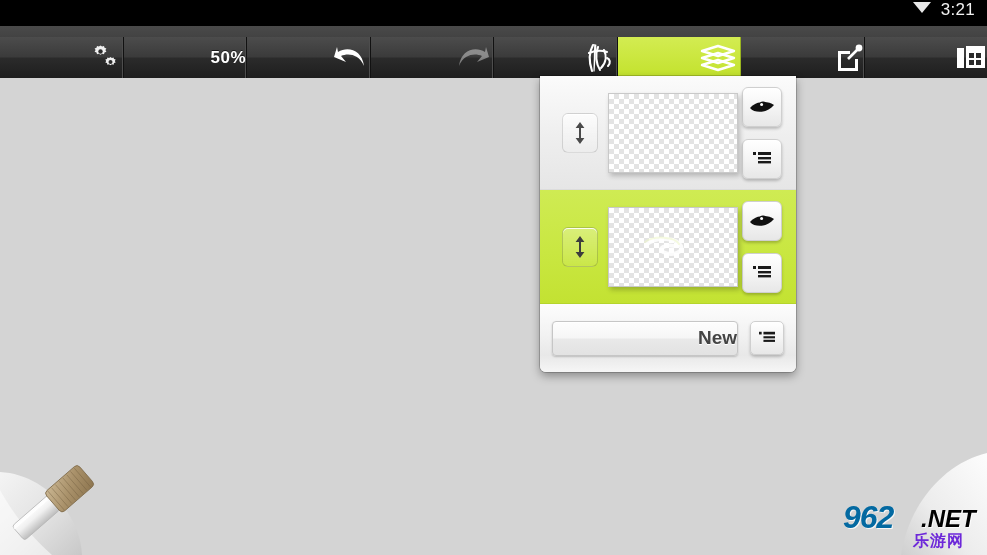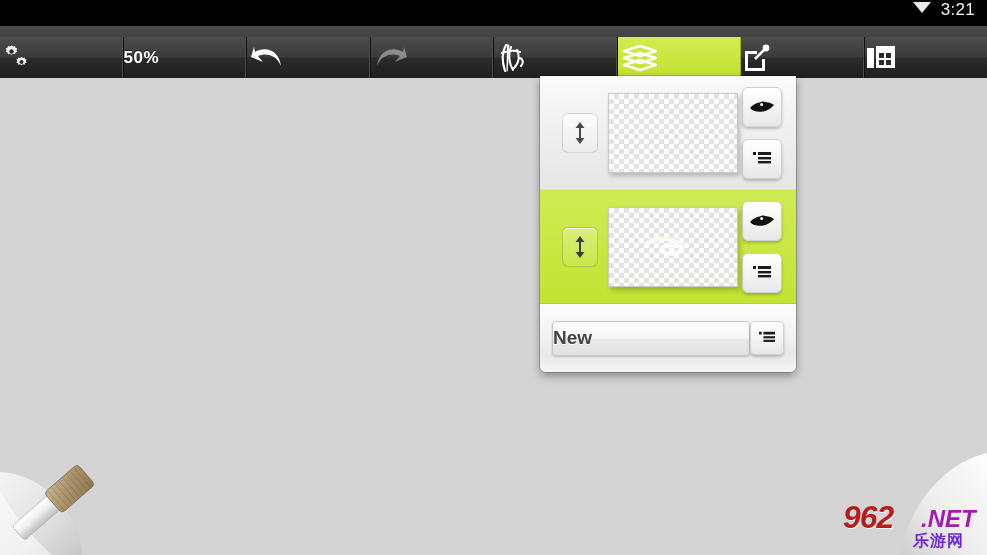--- a/index.html
+++ b/index.html
@@ -52,21 +52,21 @@
     width: 987px; height: 52px;
     display: flex;
     background: linear-gradient(to bottom, #4a4a4a 0%, #3a3a3a 45%, #2a2a2a 55%, #1c1c1c 100%);
     box-sizing: border-box;
   }
   .tb-btn {
     flex: 1 1 0;
     position: relative;
     display: flex;
     align-items: center;
-    justify-content: flex-start;
+    justify-content: flex-end;
     border-right: 1px solid #111;
     box-shadow: inset -1px 0 0 #4d4d4d;
     box-sizing: border-box;
     background: linear-gradient(to bottom, #4c4c4c 0%, #3b3b3b 48%, #2b2b2b 52%, #1e1e1e 100%);
     margin-top: 11px;
   }
   .tb-btn:last-child { border-right: none; box-shadow: none; }
   .tb-btn.active {
     background: linear-gradient(to bottom, #d3ec52 0%, #cbe73f 50%, #c2e22c 100%);
     border-right: 1px solid #9ab520;
@@ -178,27 +178,28 @@
     height: 68px;
     display: flex;
     align-items: center;
     padding: 0 12px;
     box-sizing: border-box;
     background: linear-gradient(to bottom,#fdfdfd 0%,#f2f2f2 45%,#e8e8e8 75%,#f6f6f6 100%);
   }
   .new-btn {
     flex: 1 1 auto;
     height: 33px;
+    margin-right: 12px;
     border-radius: 4px;
     border: 1px solid #c6c6c6;
     background: linear-gradient(to bottom,#fdfdfd 0%,#f6f6f6 48%,#e9e9e9 52%,#e2e2e2 100%);
     box-shadow: 0 1px 2px rgba(0,0,0,.2), inset 0 1px 0 #fff;
     display: flex;
     align-items: center;
-    justify-content: flex-start;
+    justify-content: flex-end;
   }
   .new-btn span {
     font-size: 19px;
     font-weight: bold;
     color: #444;
     text-shadow: 0 1px 0 #fff;
   }
   .footer-menu-btn {
     width: 32px; height: 32px;
     border-radius: 5px;
@@ -234,31 +235,31 @@
     bottom: 4px;
     width: 140px;
     height: 54px;
   }
   .wm-962 {
     position: absolute;
     left: 0; top: 2px;
     font-size: 32px;
     font-style: italic;
     font-weight: bold;
-    color: #b91c1c;
+    color: #0369a1;
     text-shadow: 1px 1px 0 rgba(255,255,255,.8);
     letter-spacing: -1px;
   }
   .wm-net {
     position: absolute;
     left: 78px; top: 8px;
     font-size: 24px;
     font-weight: bold;
     font-style: italic;
-    color: #a21caf;
+    color: #000000;
     text-shadow: 1px 1px 0 rgba(255,255,255,.8);
   }
   .wm-cn {
     position: absolute;
     left: 70px; top: 34px;
     font-size: 16px;
     font-weight: bold;
     color: #6d28d9;
     letter-spacing: 1px;
   }

